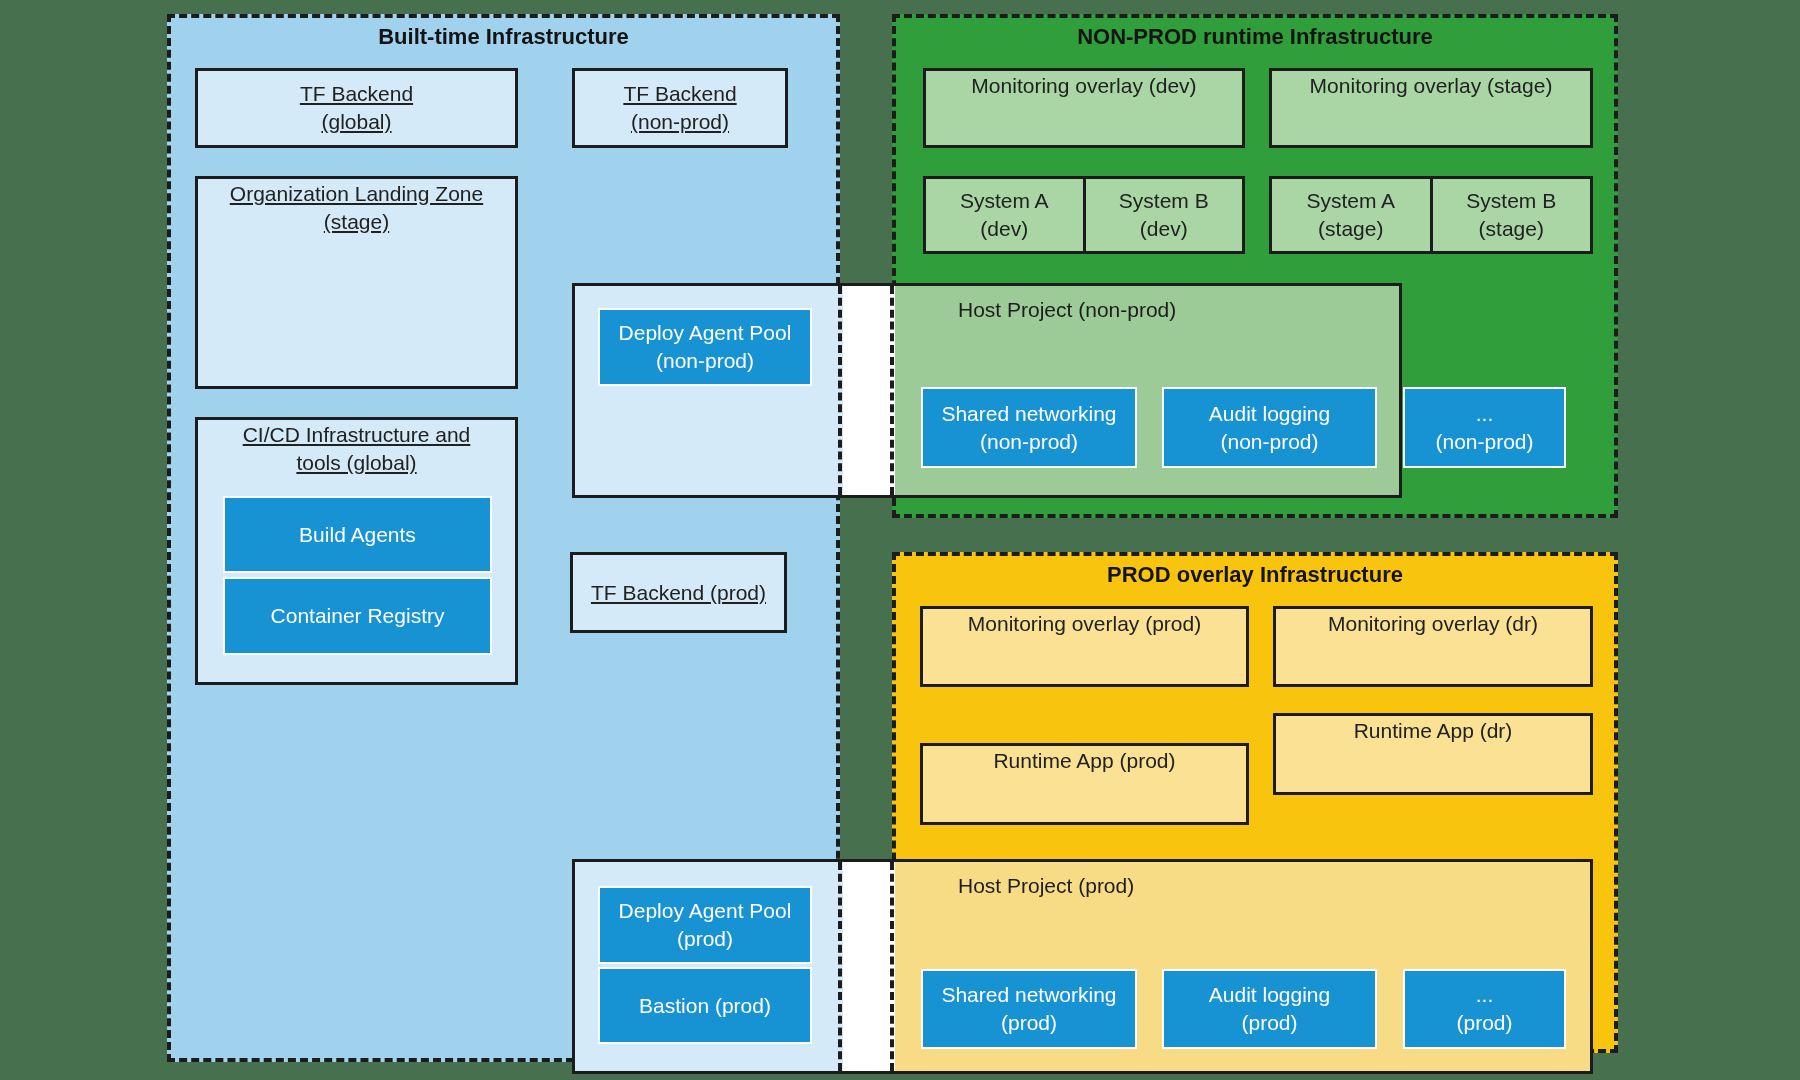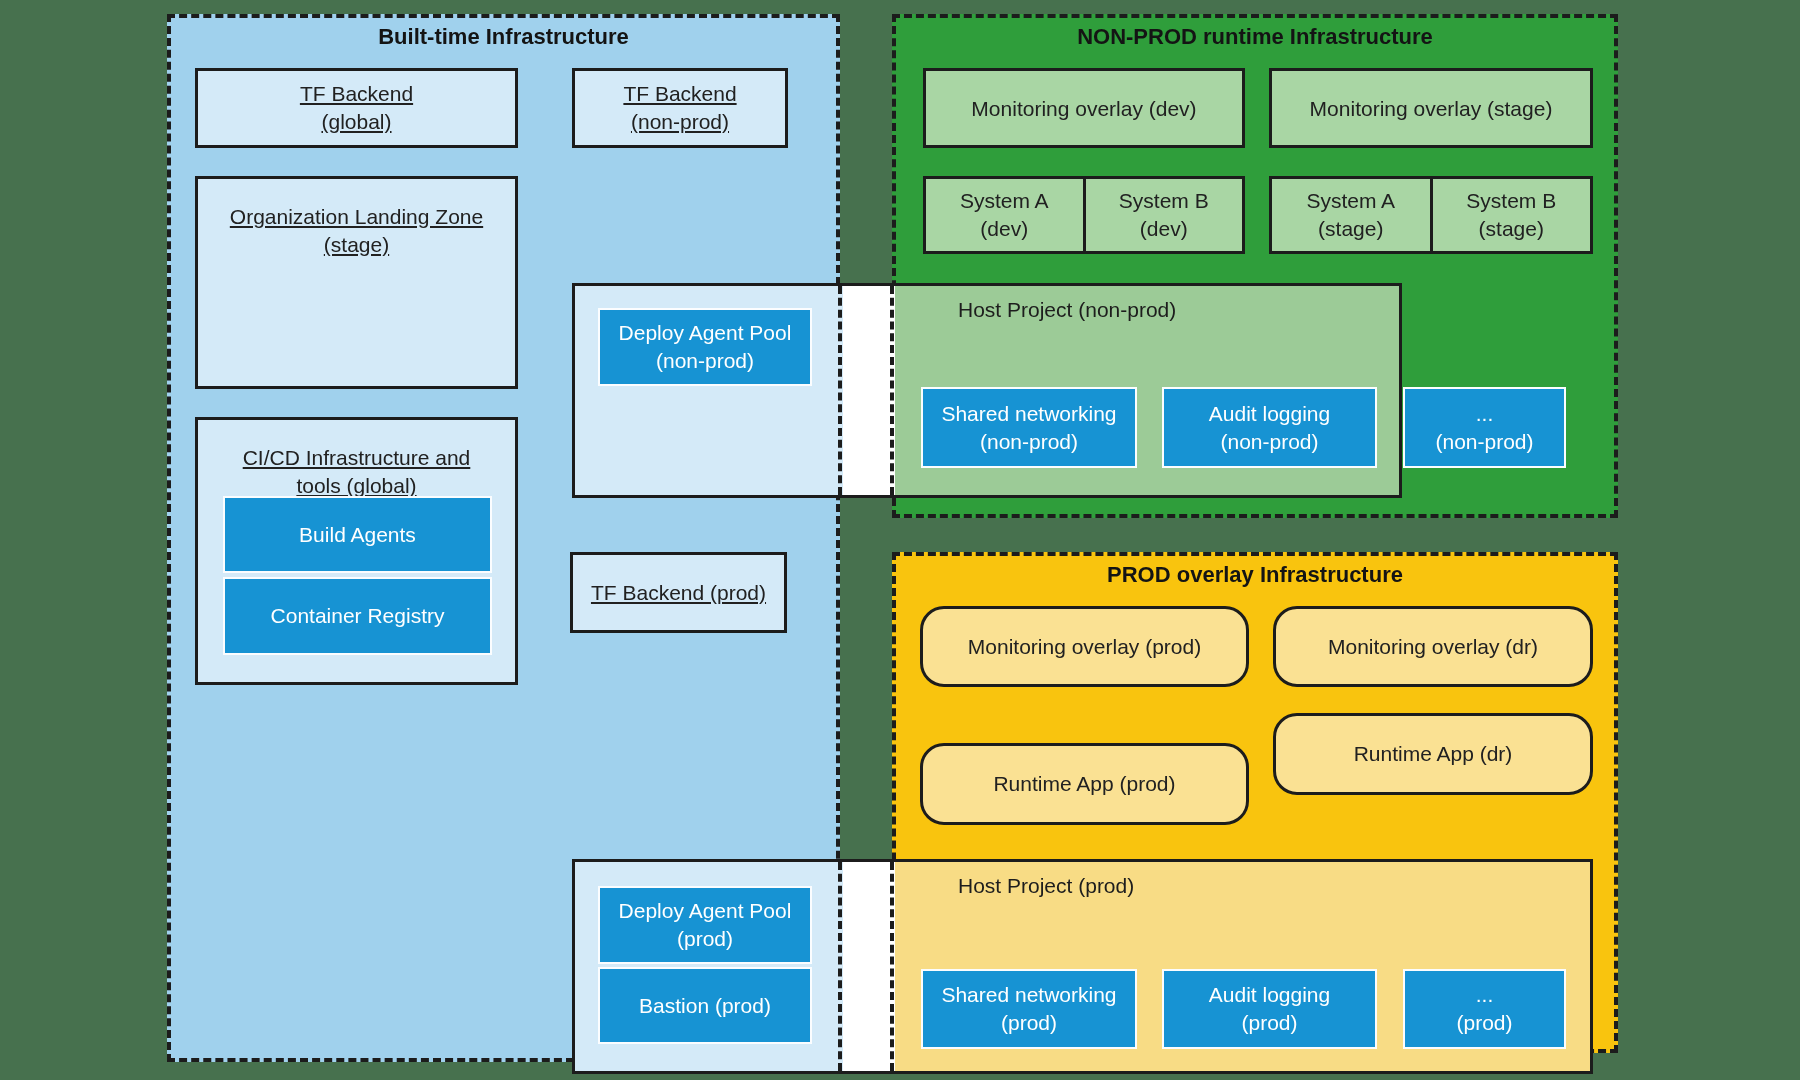--- a/index.html
+++ b/index.html
@@ -8,22 +8,22 @@
   .zone{position:absolute;box-sizing:border-box;border:4px dashed var(--border);}
   .zone.blue{background:var(--blue_container);}
   .zone.green{background:var(--green_container);}
   .zone.yellow{background:var(--yellow_container);}
   .zone-title{position:absolute;text-align:center;font-weight:bold;font-size:22px;color:#141414;white-space:pre-line;}
   .box{position:absolute;box-sizing:border-box;border:3px solid var(--border);
        display:flex;align-items:center;justify-content:center;text-align:center;
        font-size:21px;line-height:28px;color:var(--text_dark);white-space:pre-line;}
   .box.blue-box{background:var(--blue_box);text-decoration:underline;}
   .box.green-box{background:var(--green_box);}
-  .box.yellow-box{background:var(--yellow_box);border-radius:24px;}
-  .box.top-align{align-items:flex-start;padding-top:24px;}
+  .box.yellow-box{background:var(--yellow_box);}
+  .box.top-align{align-items:flex-start;padding-top:1px;}
   .btn{position:absolute;box-sizing:border-box;background:var(--blue_button);border:2px solid #fbfdff;
        display:flex;align-items:center;justify-content:center;text-align:center;
        font-size:21px;line-height:28px;color:var(--text_light);white-space:pre-line;}
   .split{position:absolute;box-sizing:border-box;border:3px solid var(--border);display:flex;}
   .split .cell{flex:1;display:flex;align-items:center;justify-content:center;text-align:center;
        font-size:21px;line-height:28px;color:var(--text_dark);background:var(--green_box);white-space:pre-line;}
   .split .cell + .cell{border-left:3px solid var(--border);}
   .bridge{position:absolute;box-sizing:border-box;border:3px solid var(--border);}
   .bridge.nonprod{background:linear-gradient(90deg,var(--blue_box) 0px,var(--blue_box) 268px,#ffffff 268px,#ffffff 320px,var(--green_host) 320px);}
   .bridge.prod{background:linear-gradient(90deg,var(--blue_box) 0px,var(--blue_box) 268px,#ffffff 268px,#ffffff 320px,var(--yellow_host) 320px);margin-top:41px;}

